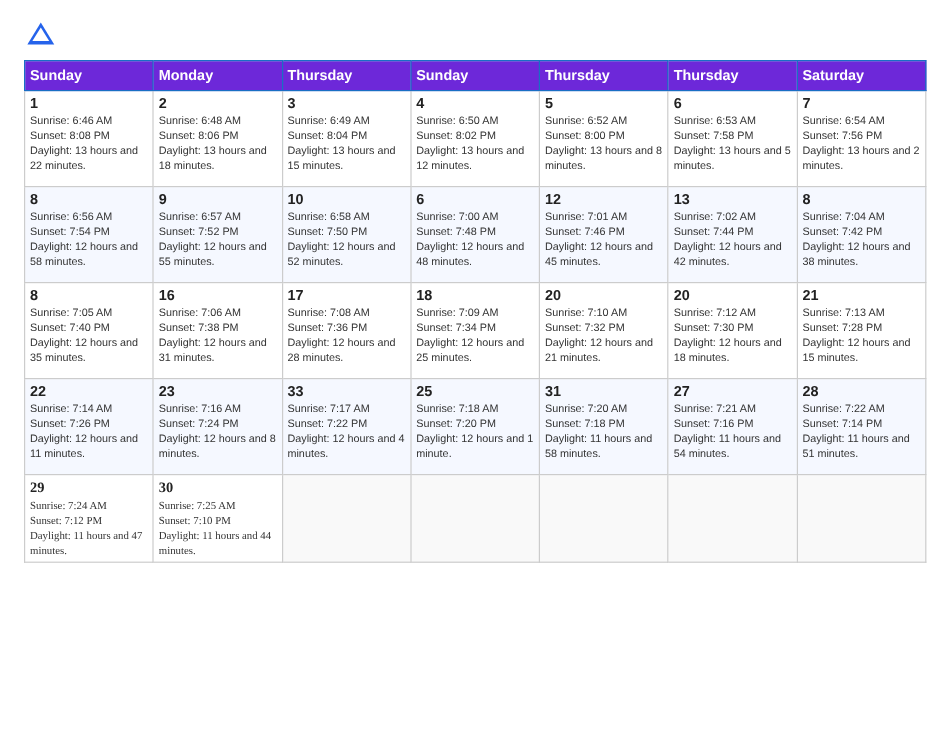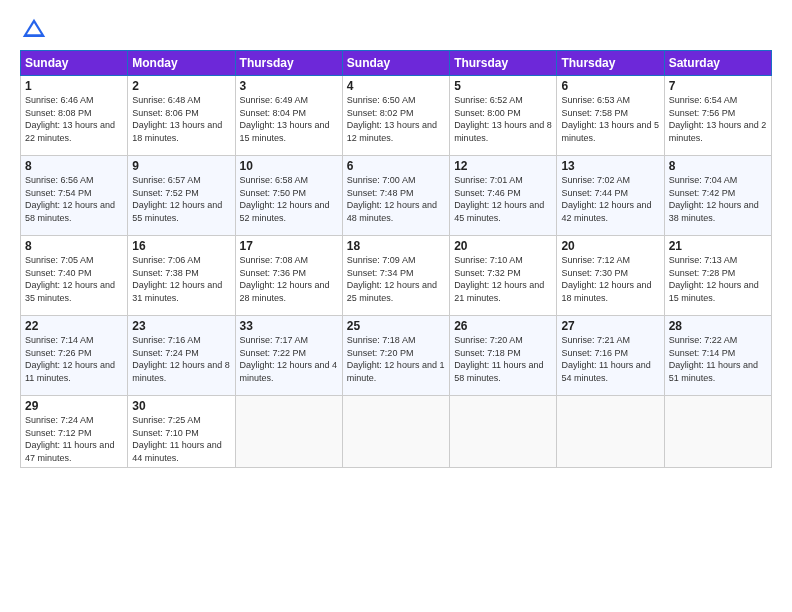--- a/index.html
+++ b/index.html
@@ -95,20 +95,21 @@
     .day-info {
       font-size: 9px;
       line-height: 1.4;
       color: #333;
     }
     .empty-cell {
       background: #f9f9f9 !important;
     }
     .last-row td {
       height: 68px;
+      font-family: Liberation Serif, serif;
     }
   </style>
 </head>
 <body>
 
 <div class="page">
   <div class="header">
     <div class="logo">
       <svg class="logo-icon" viewBox="0 0 40 40">
         <polygon points="20,4 36,30 4,30" fill="#2563eb"></polygon>
@@ -239,21 +240,21 @@
           </td>
           <td>
         <span class="day-num">33</span>
         <div class="day-info">Sunrise: 7:17 AM<br>Sunset: 7:22 PM<br>Daylight: 12 hours and 4 minutes.</div>
           </td>
           <td>
         <span class="day-num">25</span>
         <div class="day-info">Sunrise: 7:18 AM<br>Sunset: 7:20 PM<br>Daylight: 12 hours and 1 minute.</div>
           </td>
           <td>
-        <span class="day-num">26</span>
+        <span class="day-num">31</span>
         <div class="day-info">Sunrise: 7:20 AM<br>Sunset: 7:18 PM<br>Daylight: 11 hours and 58 minutes.</div>
           </td>
           <td>
         <span class="day-num">27</span>
         <div class="day-info">Sunrise: 7:21 AM<br>Sunset: 7:16 PM<br>Daylight: 11 hours and 54 minutes.</div>
           </td>
           <td>
         <span class="day-num">28</span>
         <div class="day-info">Sunrise: 7:22 AM<br>Sunset: 7:14 PM<br>Daylight: 11 hours and 51 minutes.</div>
           </td>

